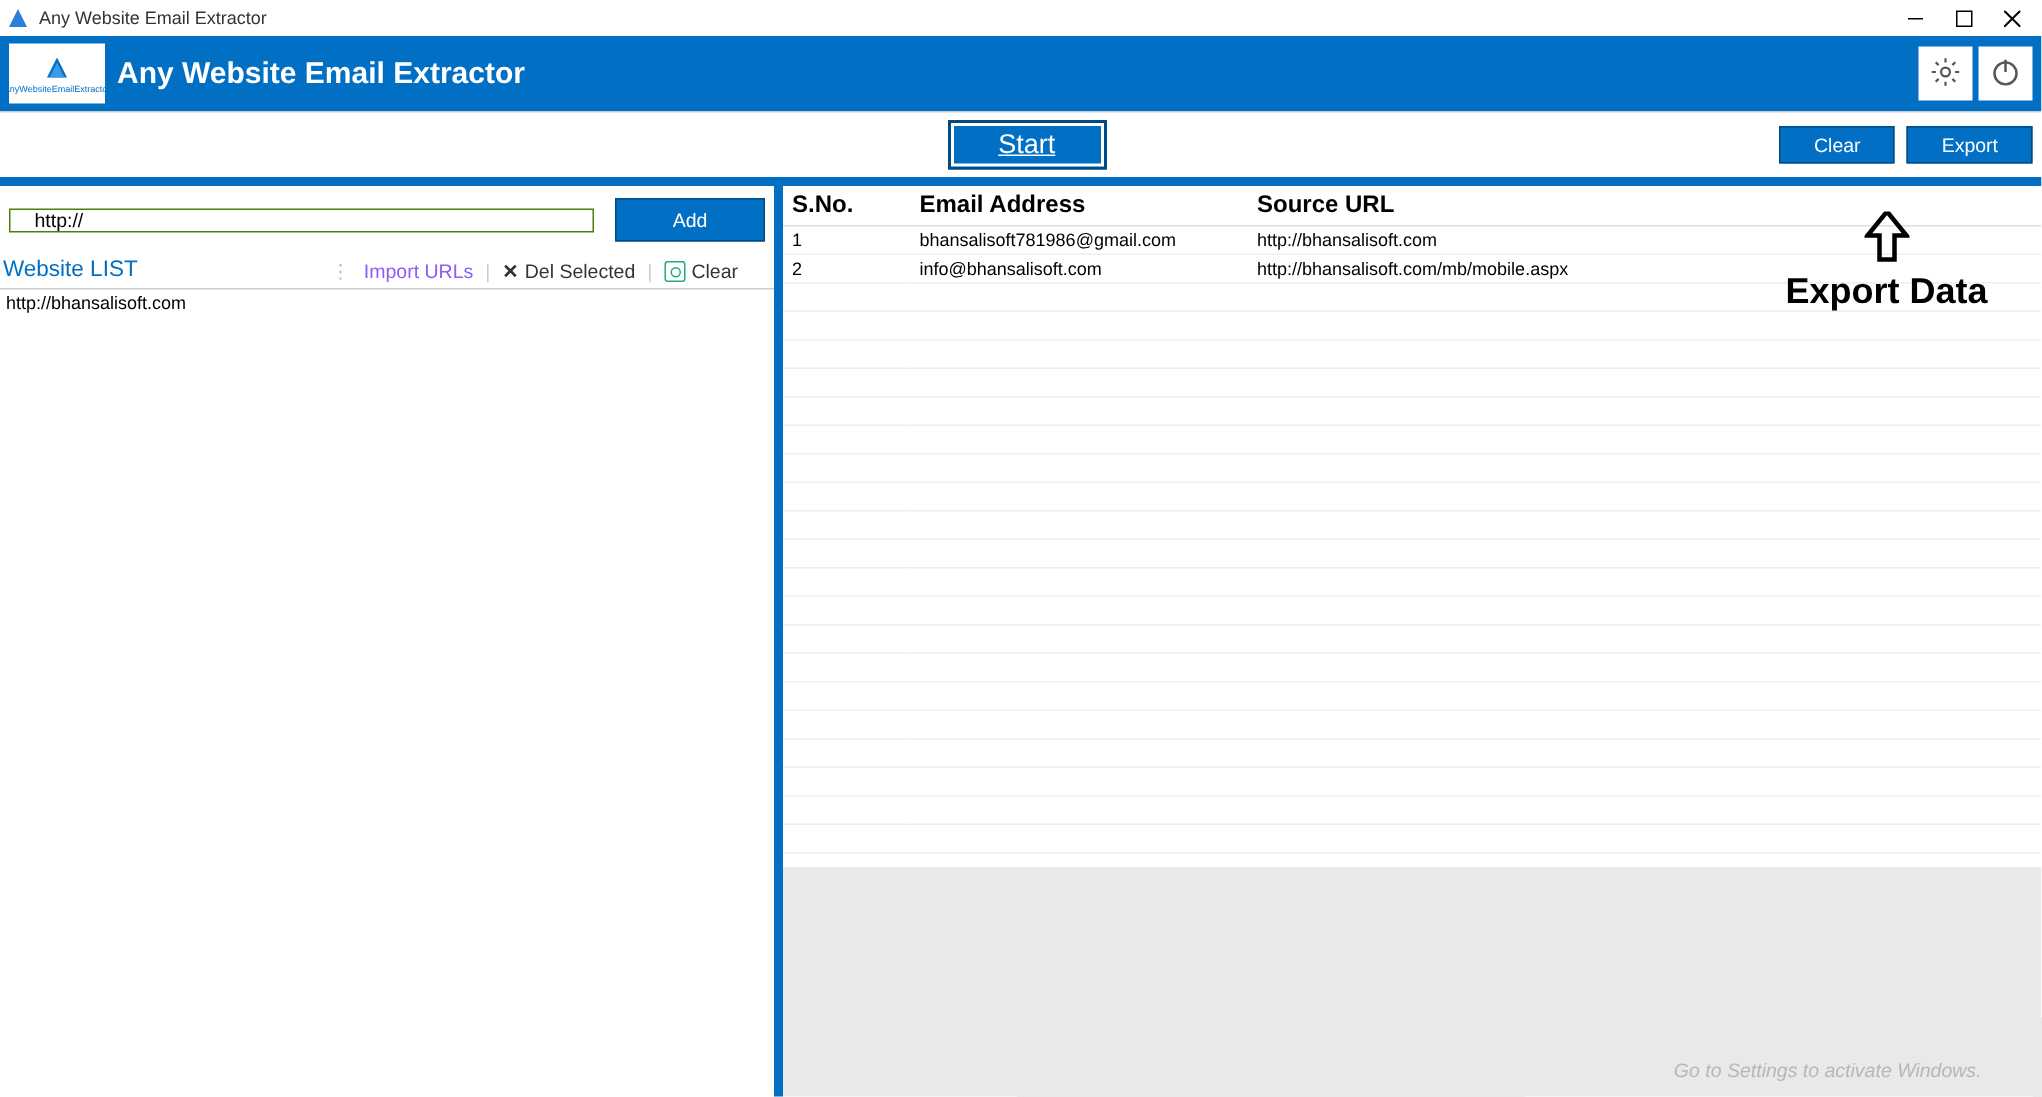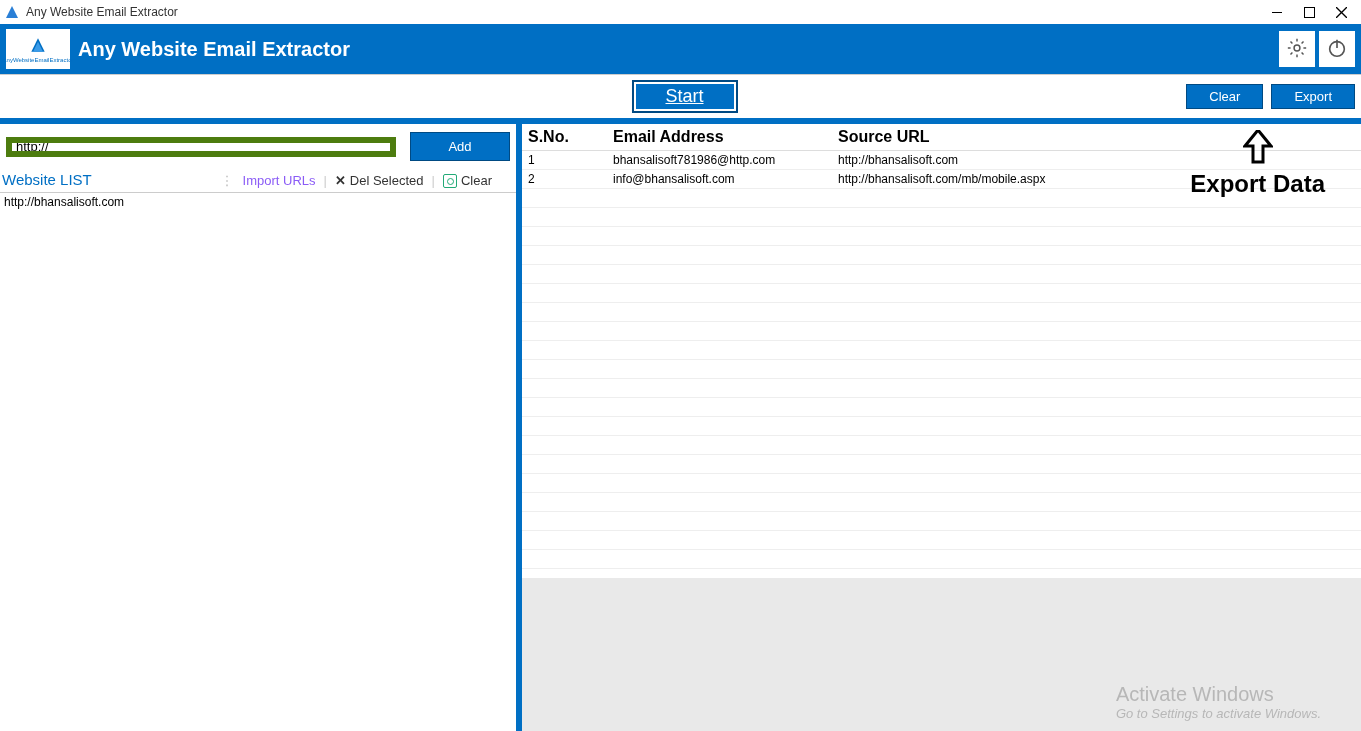--- a/index.html
+++ b/index.html
@@ -18,21 +18,21 @@
   .hdr-btn { width: 36px; height: 36px; background: #fff; margin-left: 4px; display: flex; align-items: center; justify-content: center; cursor: pointer; }
   .hdr-btn svg { width: 22px; height: 22px; stroke: #555; fill: none; }
   .toolbar { height: 50px; background: #fff; border-top: 1px solid #ccc; border-bottom: 6px solid #006fc4; display: flex; align-items: center; padding: 0 6px; }
   .flex-spacer { flex: 1; }
   .btn { background: #006fc4; color: #fff; border: 1px solid #004a83; padding: 4px 22px; font-size: 13px; cursor: pointer; margin-left: 8px; }
   .btn.big { font-size: 18px; padding: 4px 32px; border: 2px solid #004a83; outline: 2px solid #fff; outline-offset: -4px; text-decoration: underline; }
   .toolbar .center-zone { position: absolute; left: 50%; transform: translateX(-50%); }
   .main { display: flex; position: relative; height: 627px; }
   .left-pane { width: 522px; display: flex; flex-direction: column; border-right: 6px solid #006fc4; }
   .add-row { display: flex; align-items: center; padding: 8px 6px; gap: 6px; }
-  .url-input { flex: 1; height: 16px; border: 6px solid #4d7c0f; padding: 4px 4px; font-size: 13px; }
+  .url-input { flex: 1; height: 16px; border: 1px solid #4d7c0f; padding: 4px 16px; font-size: 13px; }
   .btn.add { width: 100px; text-align: center; padding: 6px 0; }
   .list-header { display: flex; align-items: flex-start; padding: 2px 20px 2px 2px; }
   .list-title { color: #006fc4; font-size: 15px; }
   .list-actions { margin-left: auto; display: flex; align-items: center; gap: 4px; font-size: 13px; color: #333; }
   .list-actions .dotgrip { color: #bbb; letter-spacing: -1px; margin-right: 2px; }
   .list-actions .sep { color: #ccc; }
   .link-act { color: #8b5cf6; cursor: pointer; padding: 2px 4px; }
   .act { cursor: pointer; padding: 2px 4px; }
   .act .x { font-weight: bold; margin-right: 4px; }
   .act .ic { display:inline-block; width:14px; height:14px; border:1px solid #2a7; border-radius:2px; margin-right:4px; position:relative; vertical-align:-3px;}
@@ -41,21 +41,21 @@
   .url-list .row { padding: 2px 4px; font-size: 12px; }
   .right-pane { flex: 1; display: flex; flex-direction: column; }
   .table-wrap { height: 454px; overflow: hidden; background: #fff; }
   .table { width: 100%; border-collapse: collapse; table-layout: fixed; }
   .table th { text-align: left; font-weight: 700; font-size: 16px; padding: 4px 6px; border-bottom: 1px solid #ddd; }
   .table td { font-size: 12px; padding: 2px 6px; border-bottom: 1px solid #eee; white-space: nowrap; overflow: hidden; }
   .table col.sno { width: 85px; }
   .table col.em  { width: 225px; }
   .table tr.empty td { height: 18px; color: transparent; }
   .bottom-pane { flex: 1; background: #e9e9e9; position: relative; }
-  .annotation-arrow { position: absolute; top: 130px; right: 36px; text-align: center; pointer-events:none; }
+  .annotation-arrow { position: absolute; top: 141px; right: 36px; text-align: center; pointer-events:none; }
   .annotation-arrow svg { display:block; margin: 0 auto; }
   .annotation-text { font-size: 24px; font-weight: 700; color: #000; white-space: nowrap; }
   .watermark { position: absolute; right: 40px; bottom: 30px; color: #b7b7b7; pointer-events: none; text-align: left; }
   .watermark .l1 { font-size: 20px; }
   .watermark .l2 { font-size: 13px; font-style: italic; }
 </style>
 </head>
 <body>
 
 <div class="titlebar">
@@ -145,21 +145,21 @@
         <thead>
           <tr>
             <th>S.No.</th>
             <th>Email Address</th>
             <th>Source URL</th>
           </tr>
         </thead>
         <tbody id="tbody">
             <tr>
               <td>1</td>
-              <td>bhansalisoft781986@http.com</td>
+              <td>bhansalisoft781986@gmail.com</td>
               <td>http://bhansalisoft.com</td>
             </tr>
             <tr>
               <td>2</td>
               <td>info@bhansalisoft.com</td>
               <td>http://bhansalisoft.com/mb/mobile.aspx</td>
             </tr>
             <tr class="empty">
               <td>.</td>
               <td></td>
@@ -267,21 +267,20 @@
             </tr>
           </tbody>
       </table>
     </div>
     <div class="bottom-pane">
       
     </div>
   </div>
 
   <div class="watermark">
-    <div class="l1">Activate Windows</div>
     <div class="l2">Go to Settings to activate Windows.</div>
   </div>
 </div>
 
 <div class="annotation-arrow">
   <svg width="30" height="40">
     <polygon points="15,0 28,16 20,16 20,32 10,32 10,16 2,16" fill="none" stroke="#000" stroke-width="3"></polygon>
   </svg>
   <div class="annotation-text">Export Data</div>
 </div>

